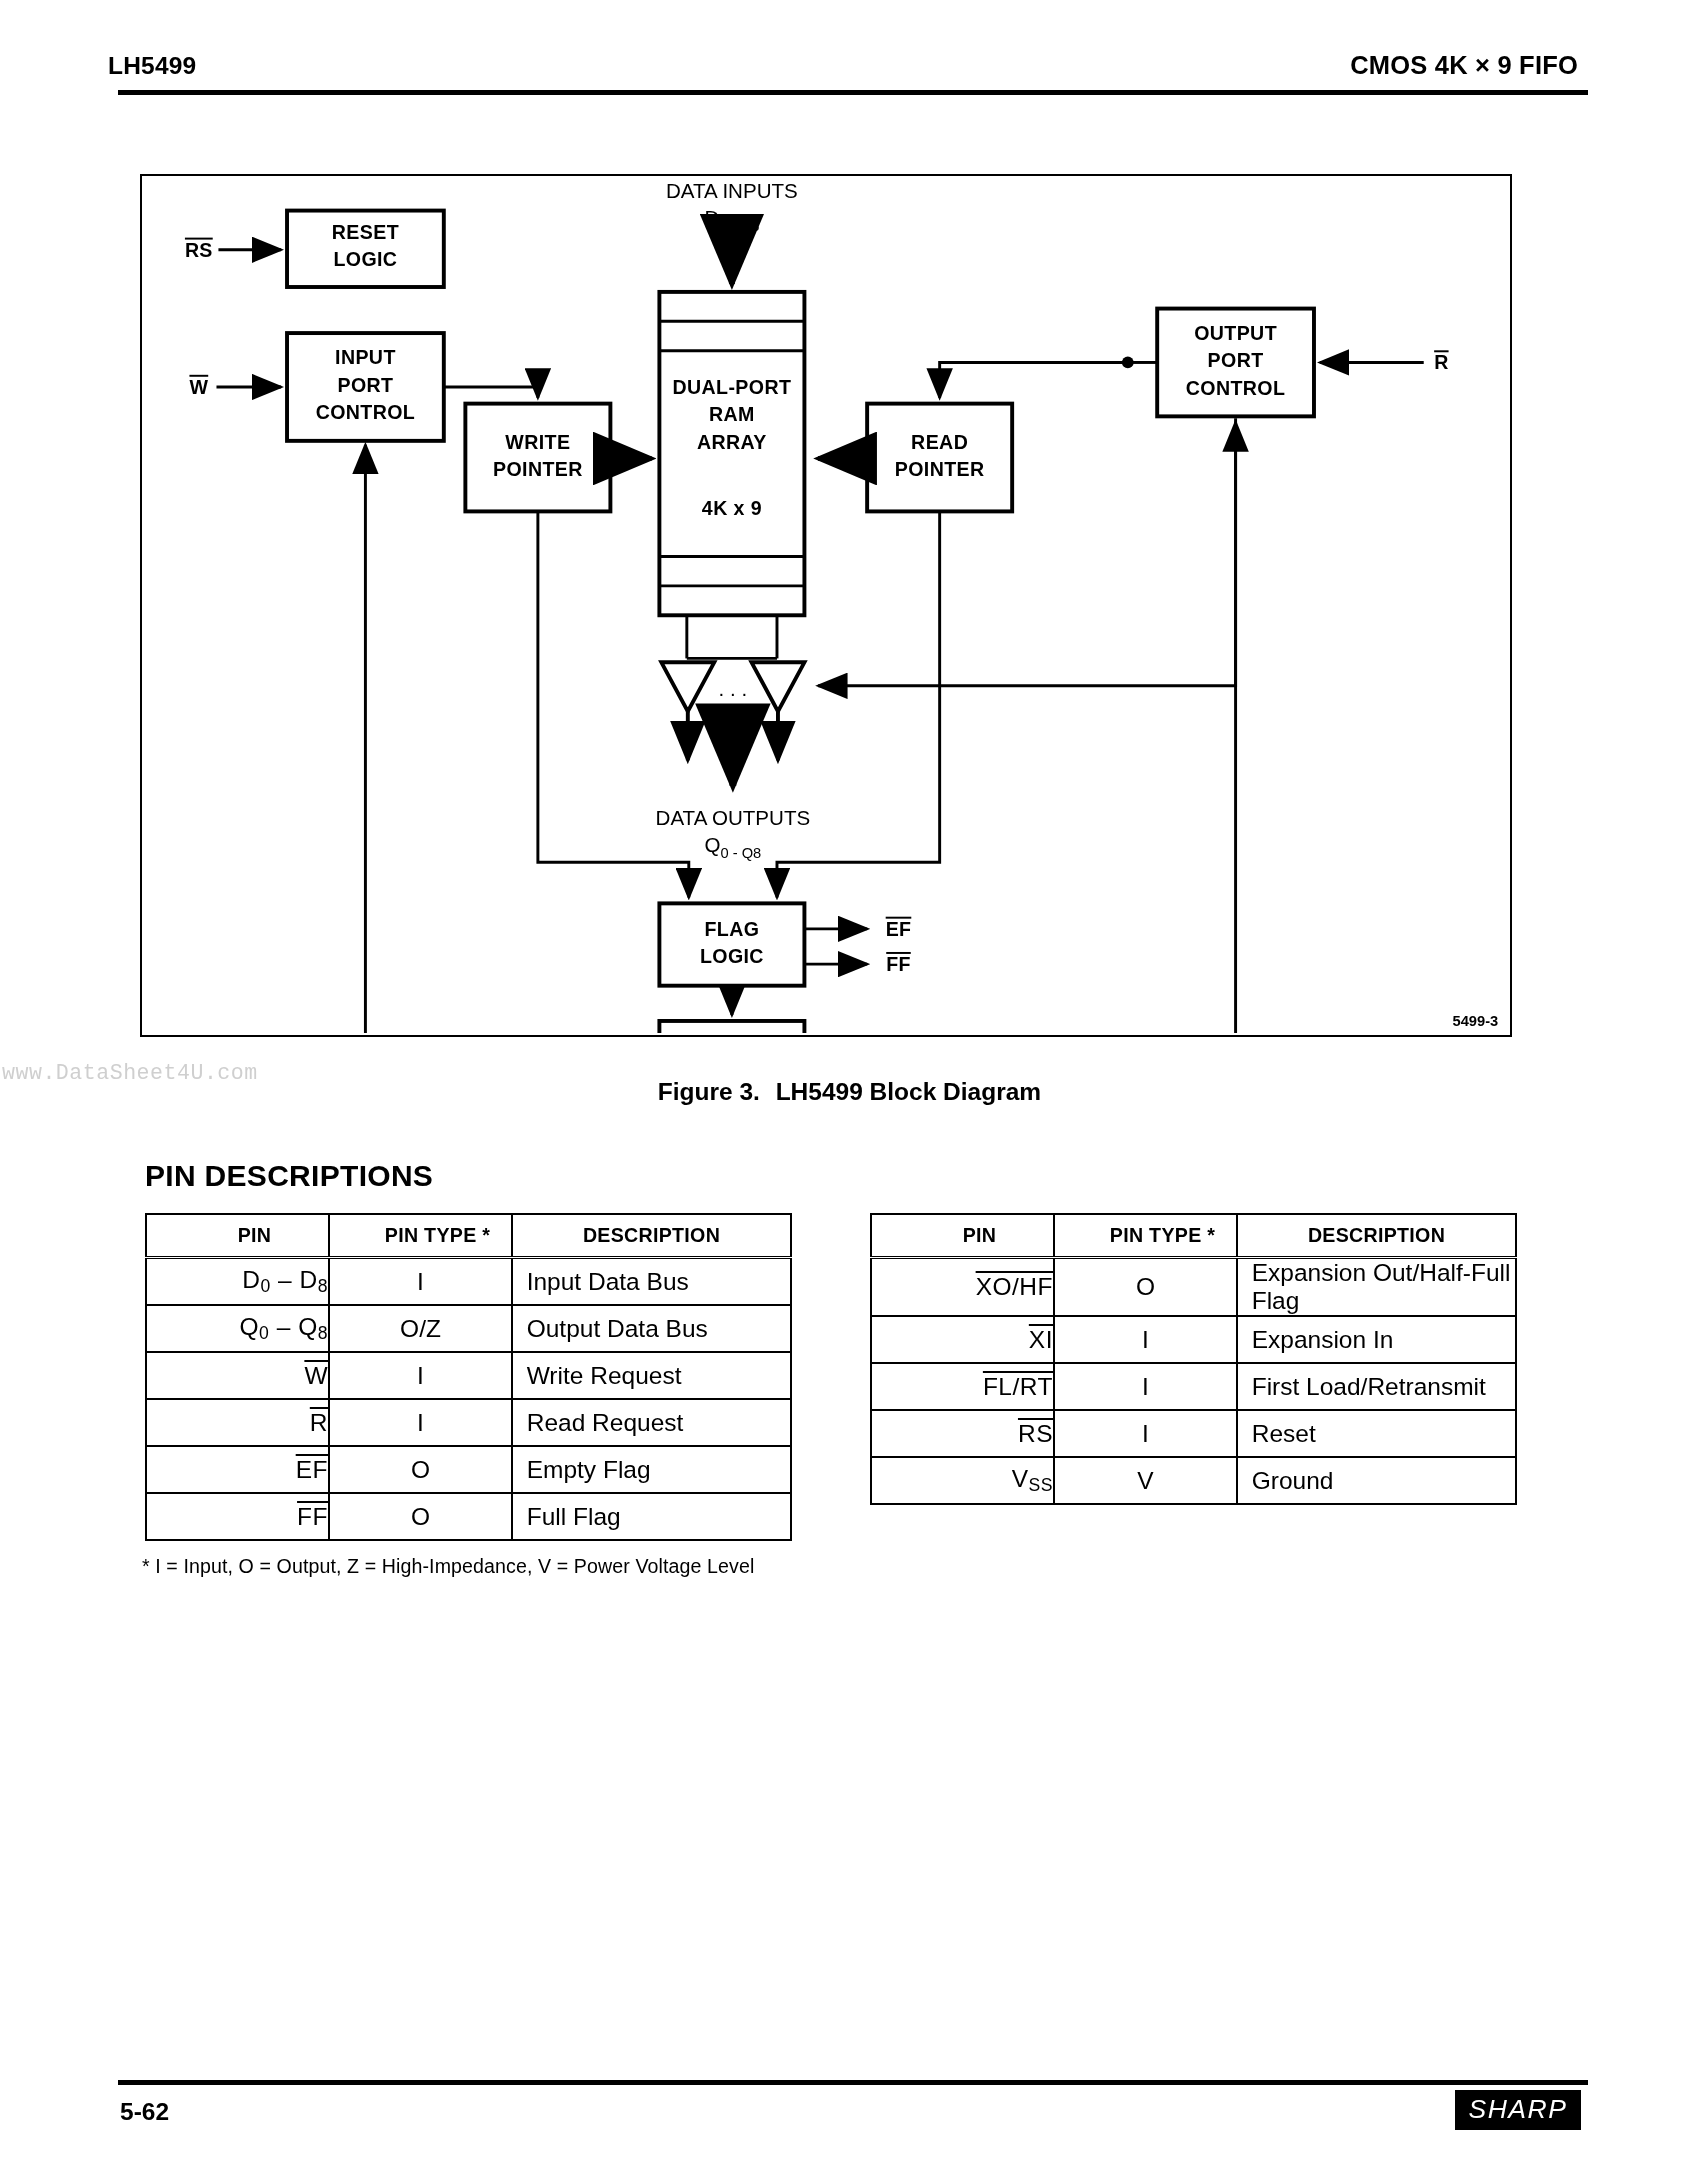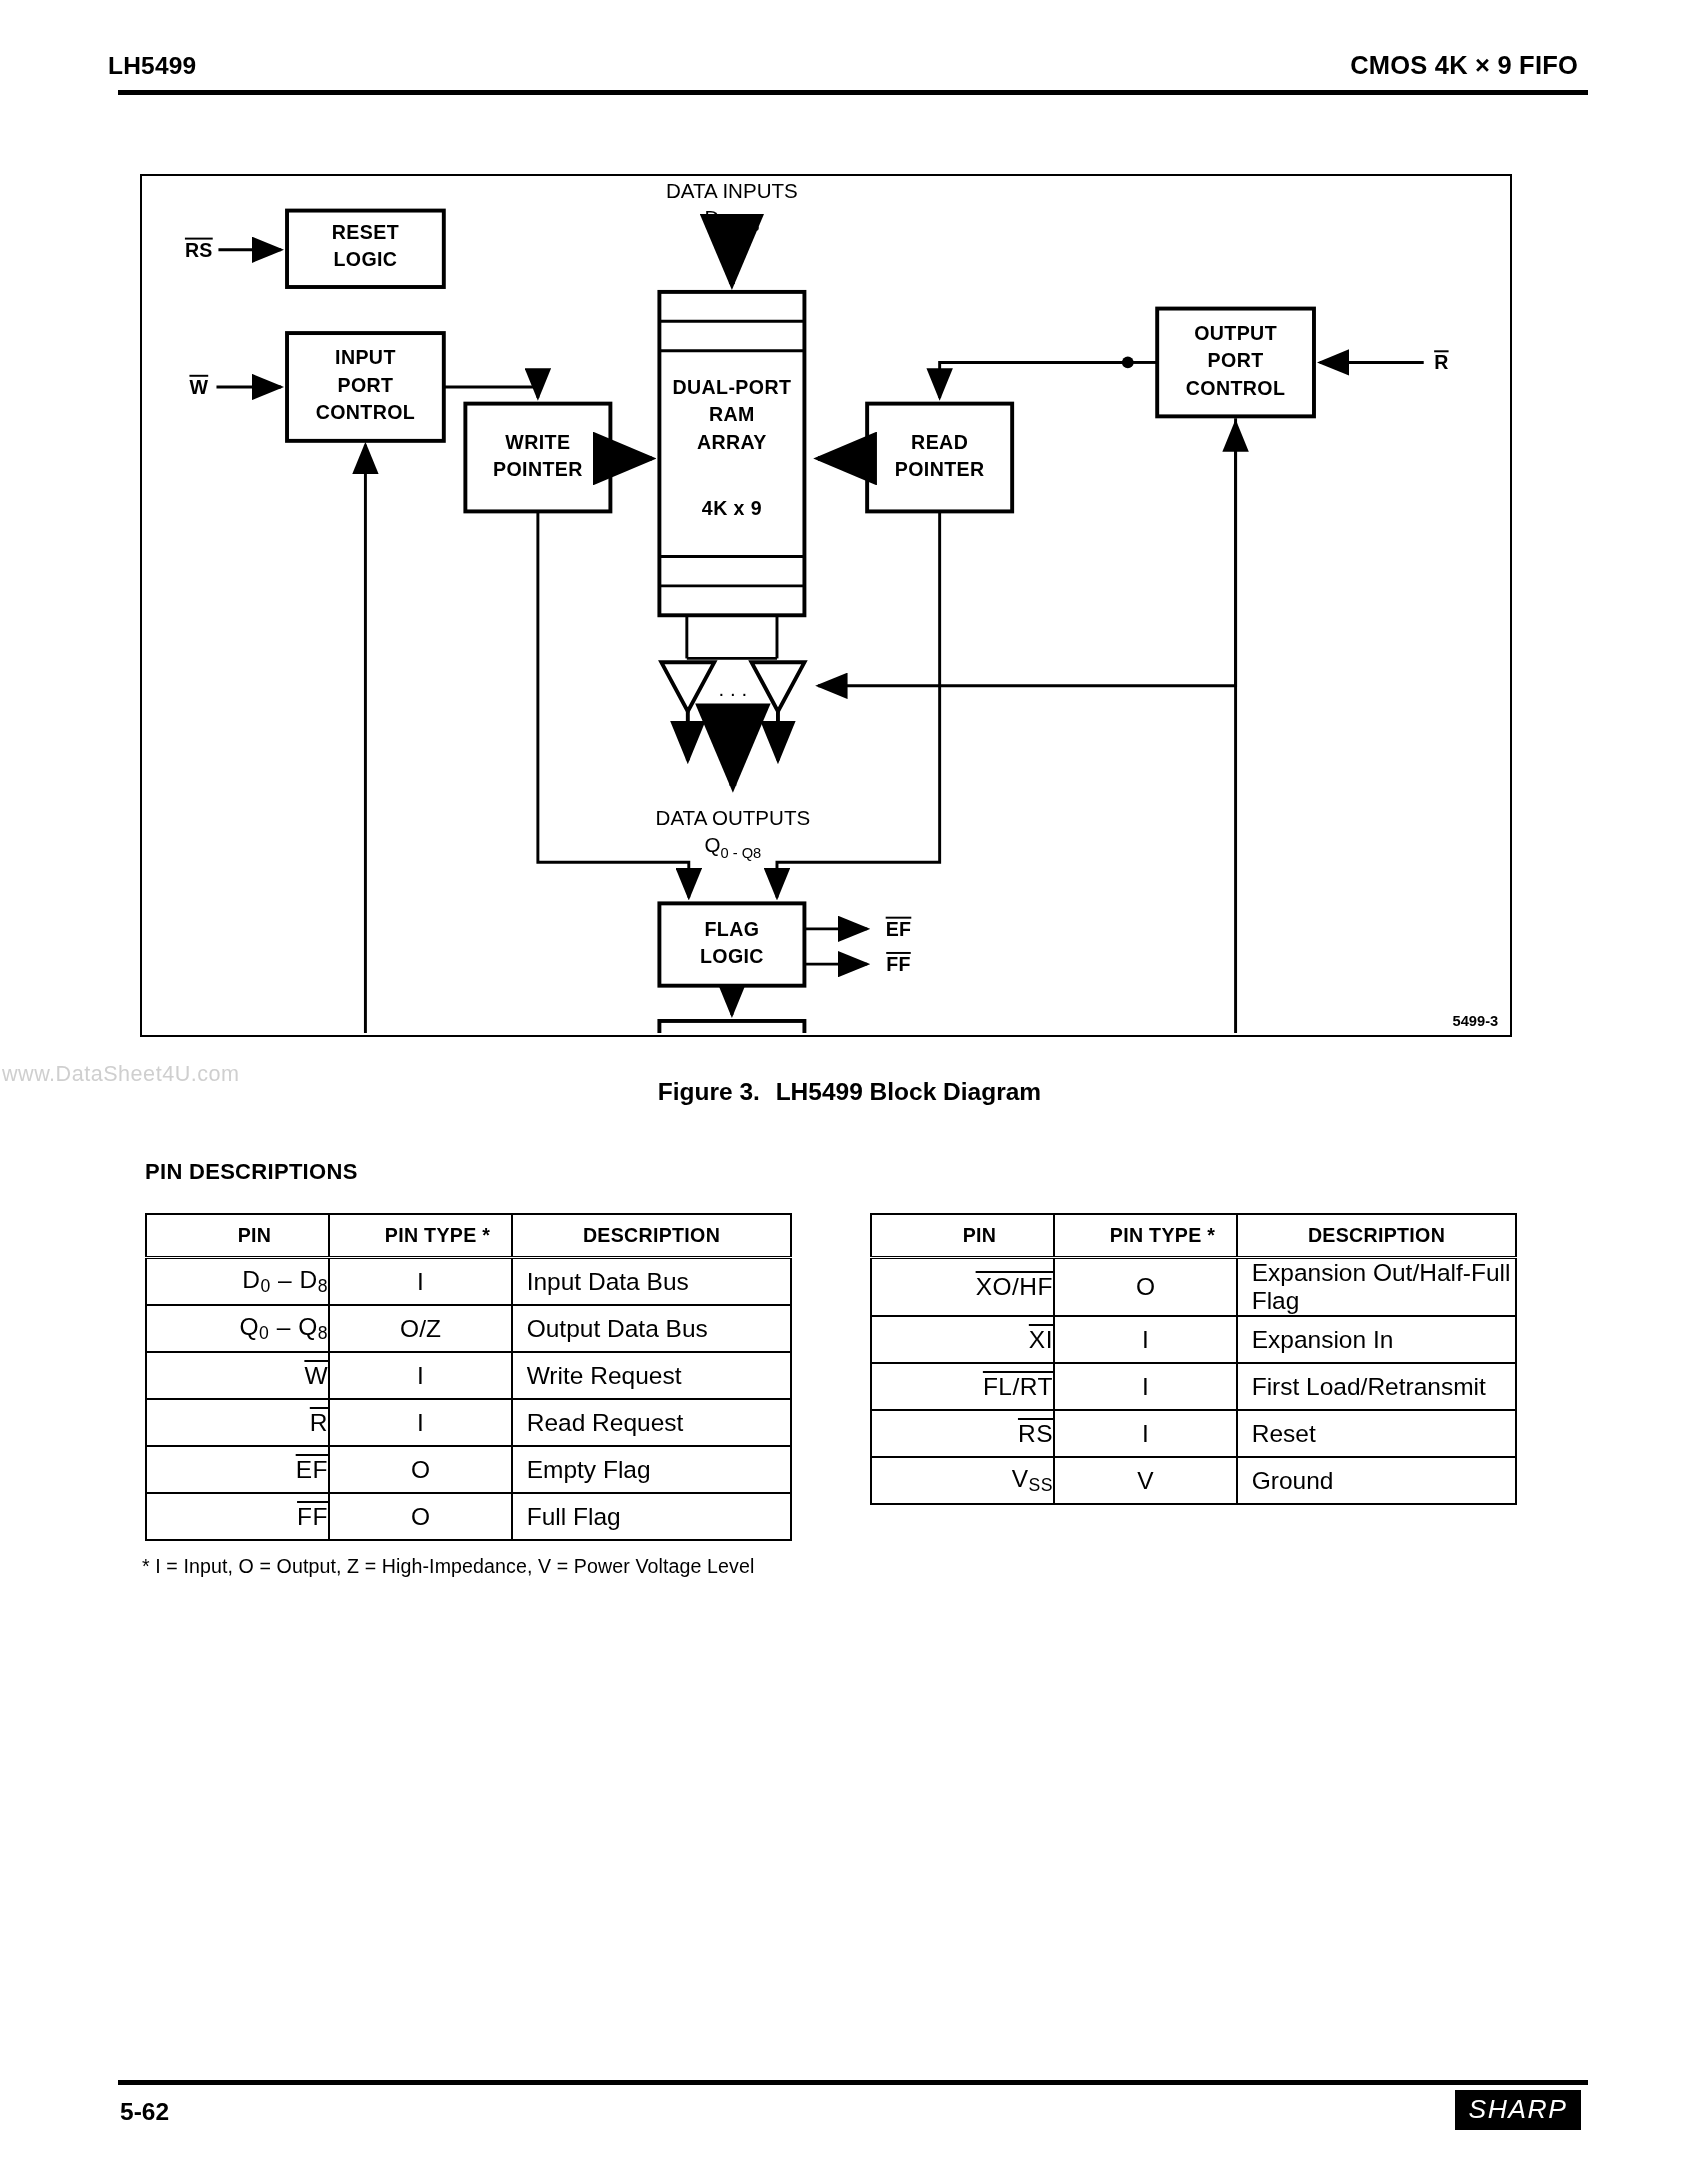--- a/index.html
+++ b/index.html
@@ -67,41 +67,41 @@
     font-size: 14.7px;
     font-weight: bold;
   }
 
   .watermark {
     position: absolute;
     left: 2px;
     top: 1061px;
     font-size: 21.6px;
     color: #cfcfcf;
-    font-family: Liberation Sans, sans-serif;
+    font-family: Liberation Mono, monospace;
     letter-spacing: 0.5px;
   }
 
   .figure-caption {
     position: absolute;
     left: 0;
     top: 1078px;
     width: 1699px;
     text-align: center;
     font-size: 24.5px;
     font-weight: bold;
   }
   .figure-caption .cap-gap { display: inline-block; width: 15.7px; }
 
   
   .section-title {
     position: absolute;
     left: 145px;
     top: 1159px;
-    font-size: 22px;
+    font-size: 30px;
     font-weight: bold;
     letter-spacing: 0.3px;
   }
 
   .pin-table {
     position: absolute;
     border-collapse: collapse;
     font-size: 22.5px;
   }
   .pin-table.left  { left: 145px;  top: 1213px; width: 647px; }

